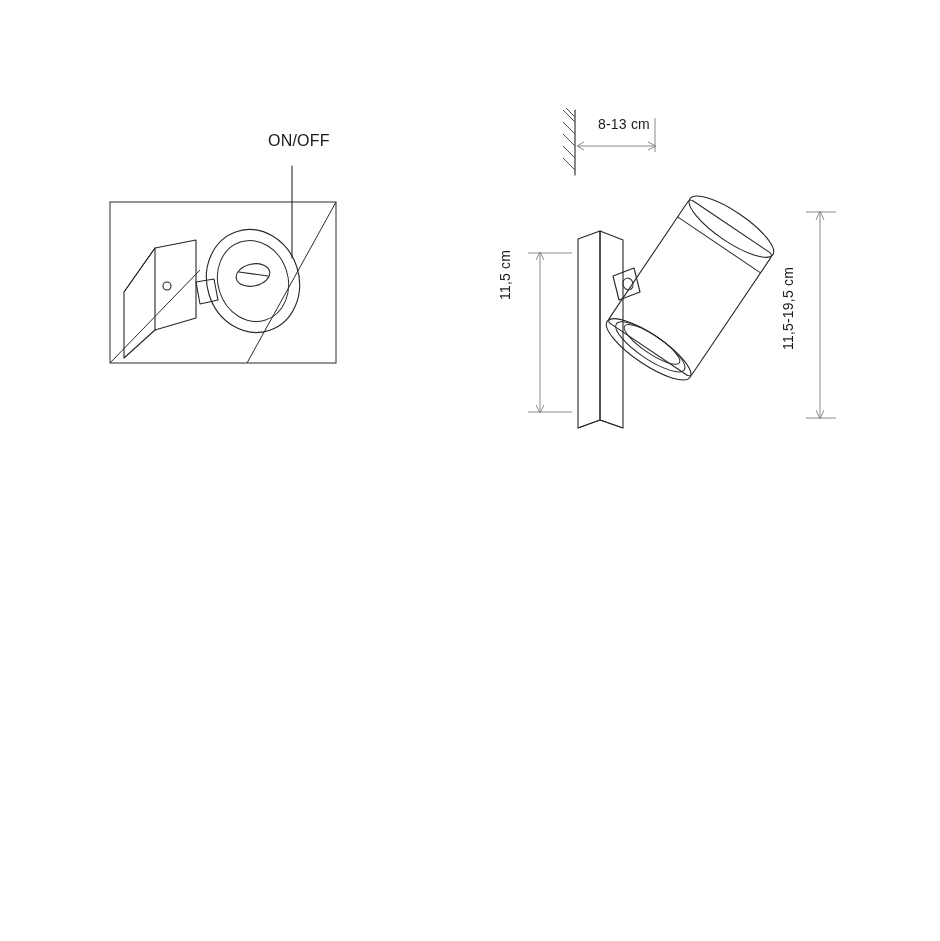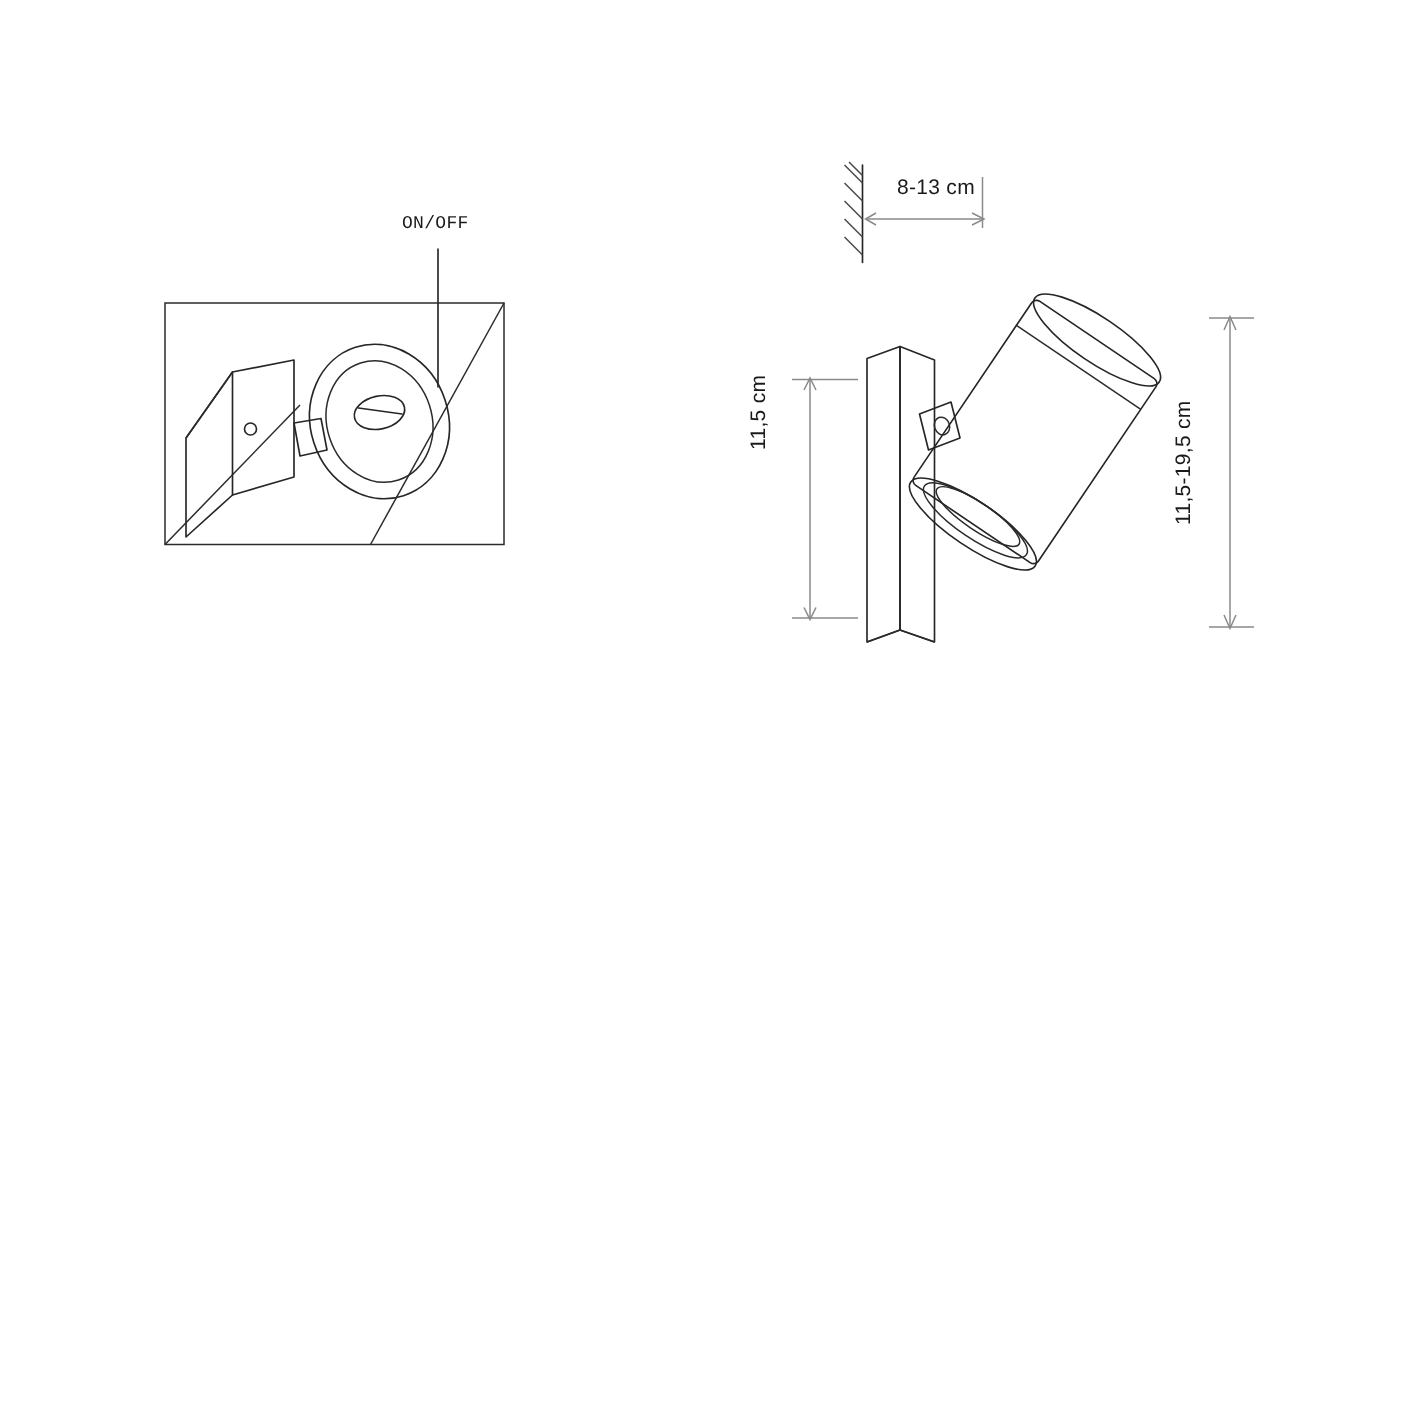--- a/index.html
+++ b/index.html
@@ -21,23 +21,22 @@
   }
   .label {
     position: absolute;
     font-size: 15px;
     letter-spacing: 0.2px;
     color: #1a1a1a;
     white-space: nowrap;
   }
   #onoff-label {
     left: 268px;
-    top: 142px;
-    font-size: 12px;
-    font-family: Liberation Mono, monospace;
+    top: 132px;
+    font-size: 16px;
   }
   #depth-label {
     left: 598px;
     top: 116px;
     font-size: 14px;
   }
   #height-fixed-label {
     left: 497px;
     top: 300px;
     font-size: 14px;

